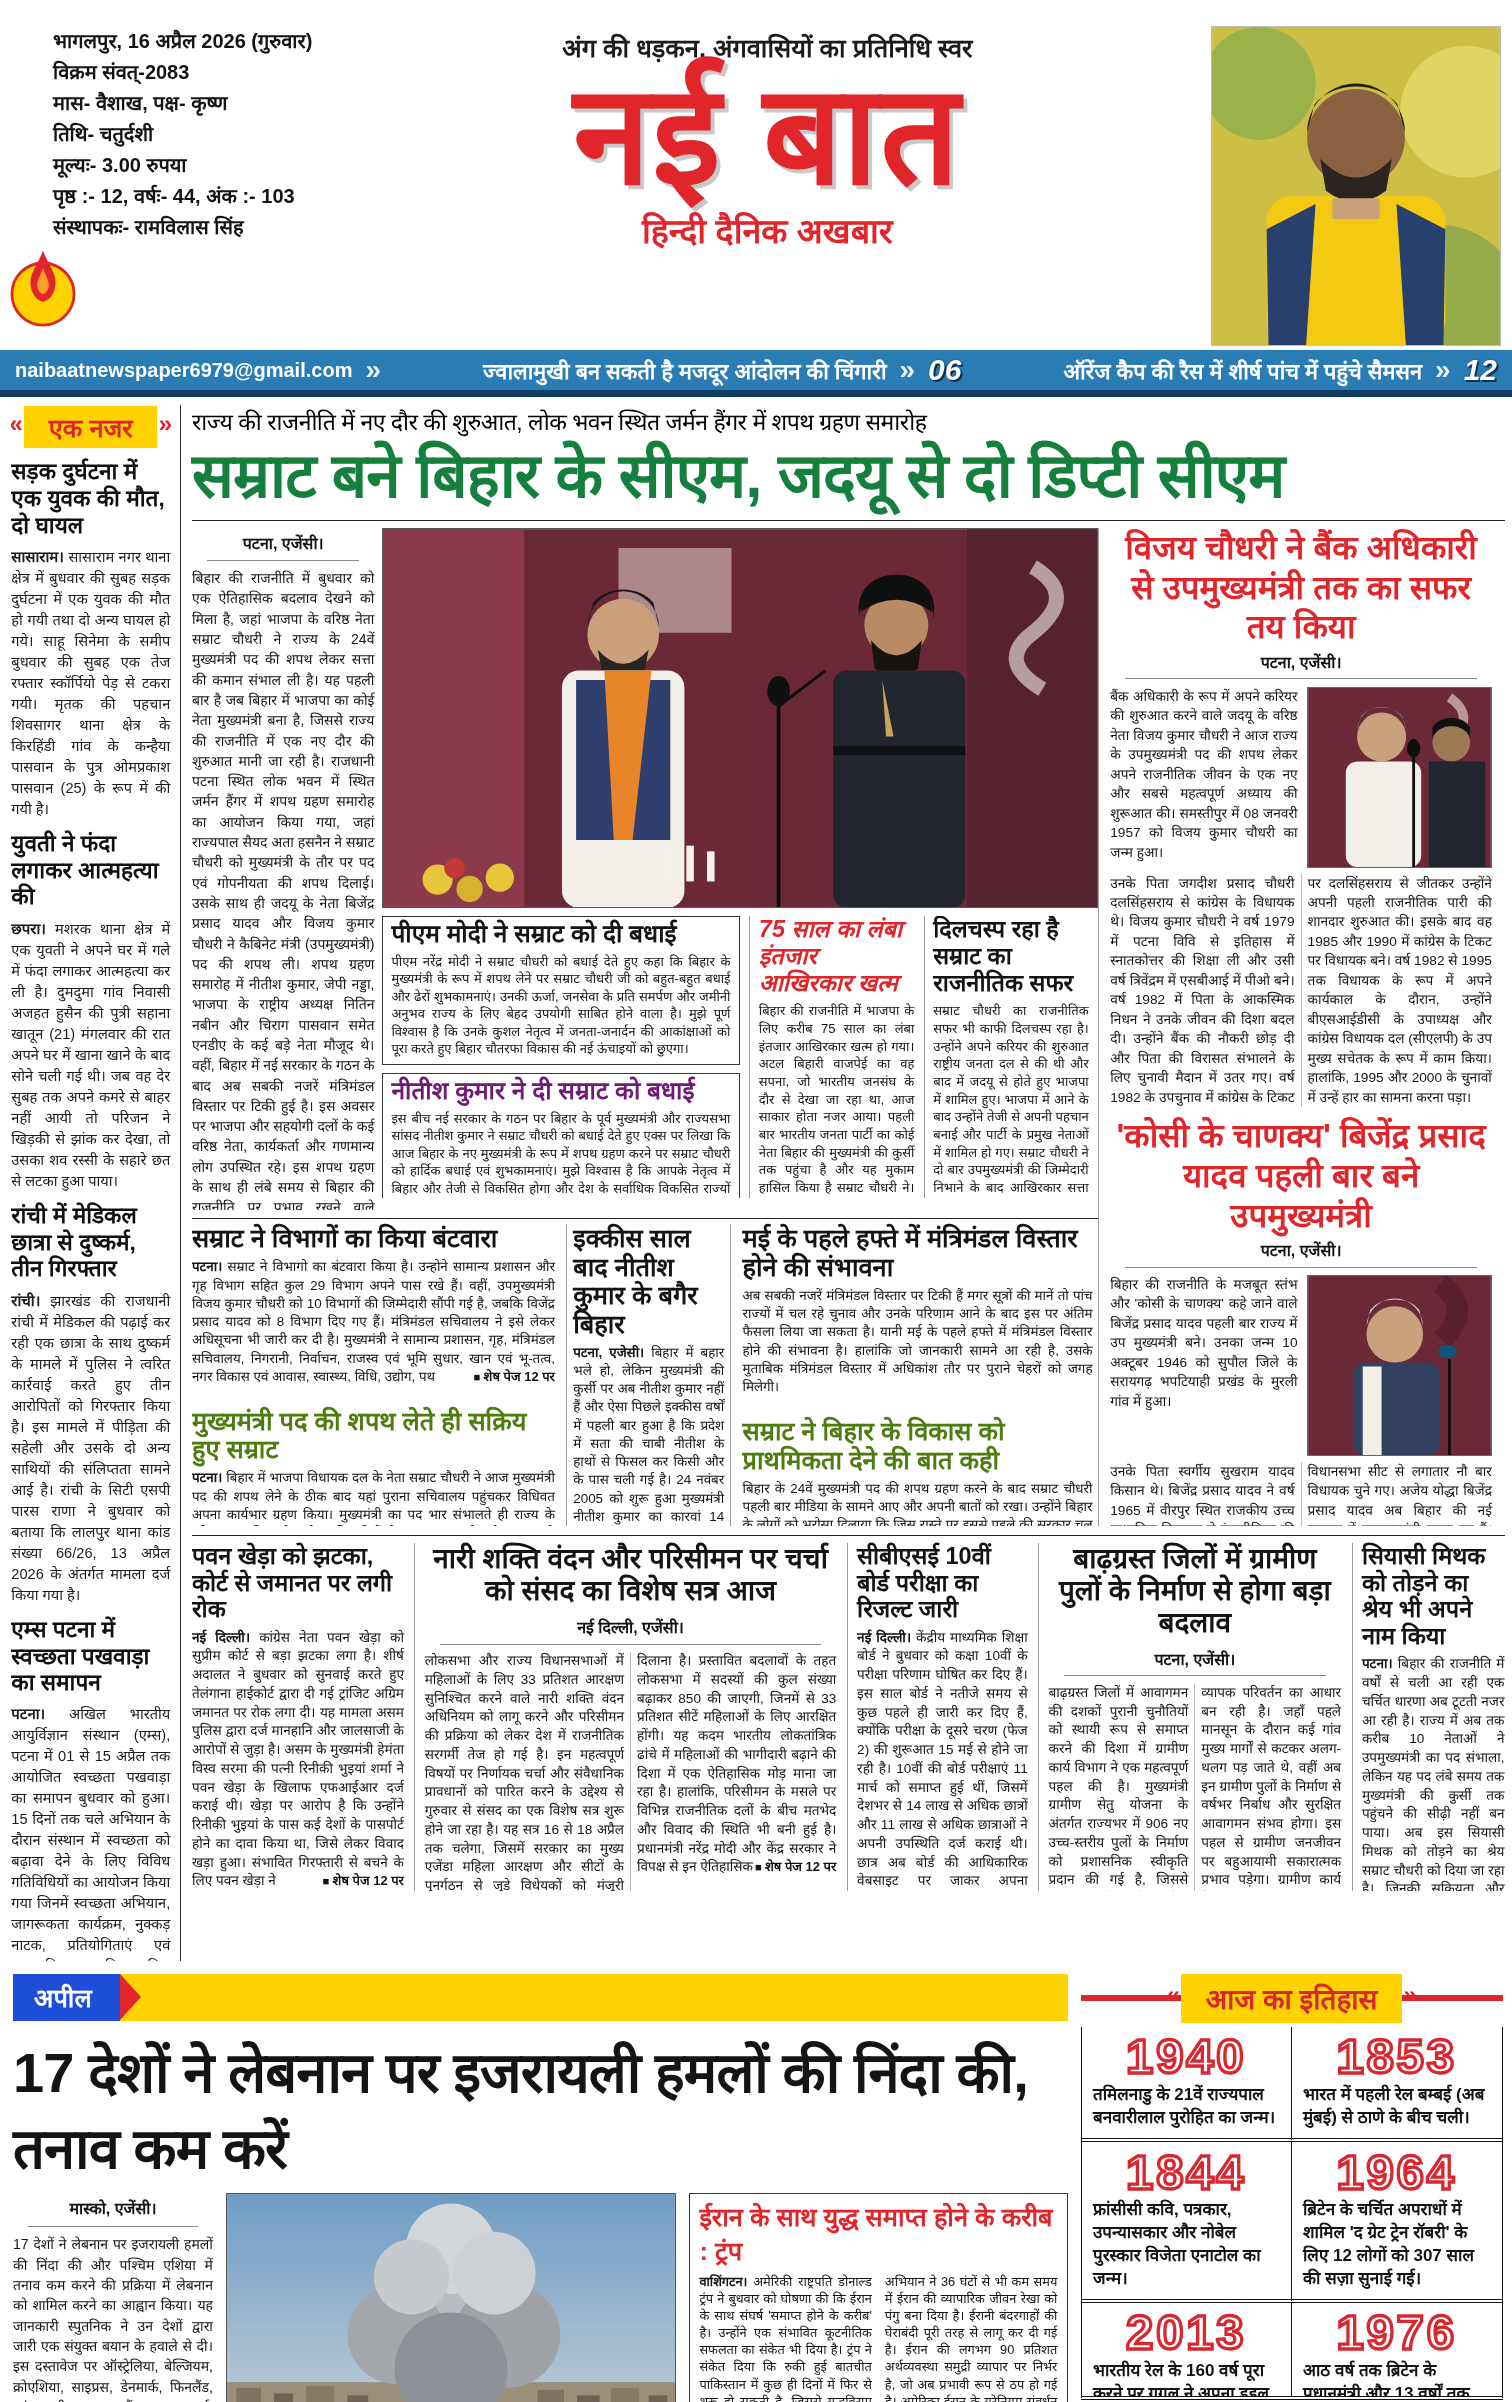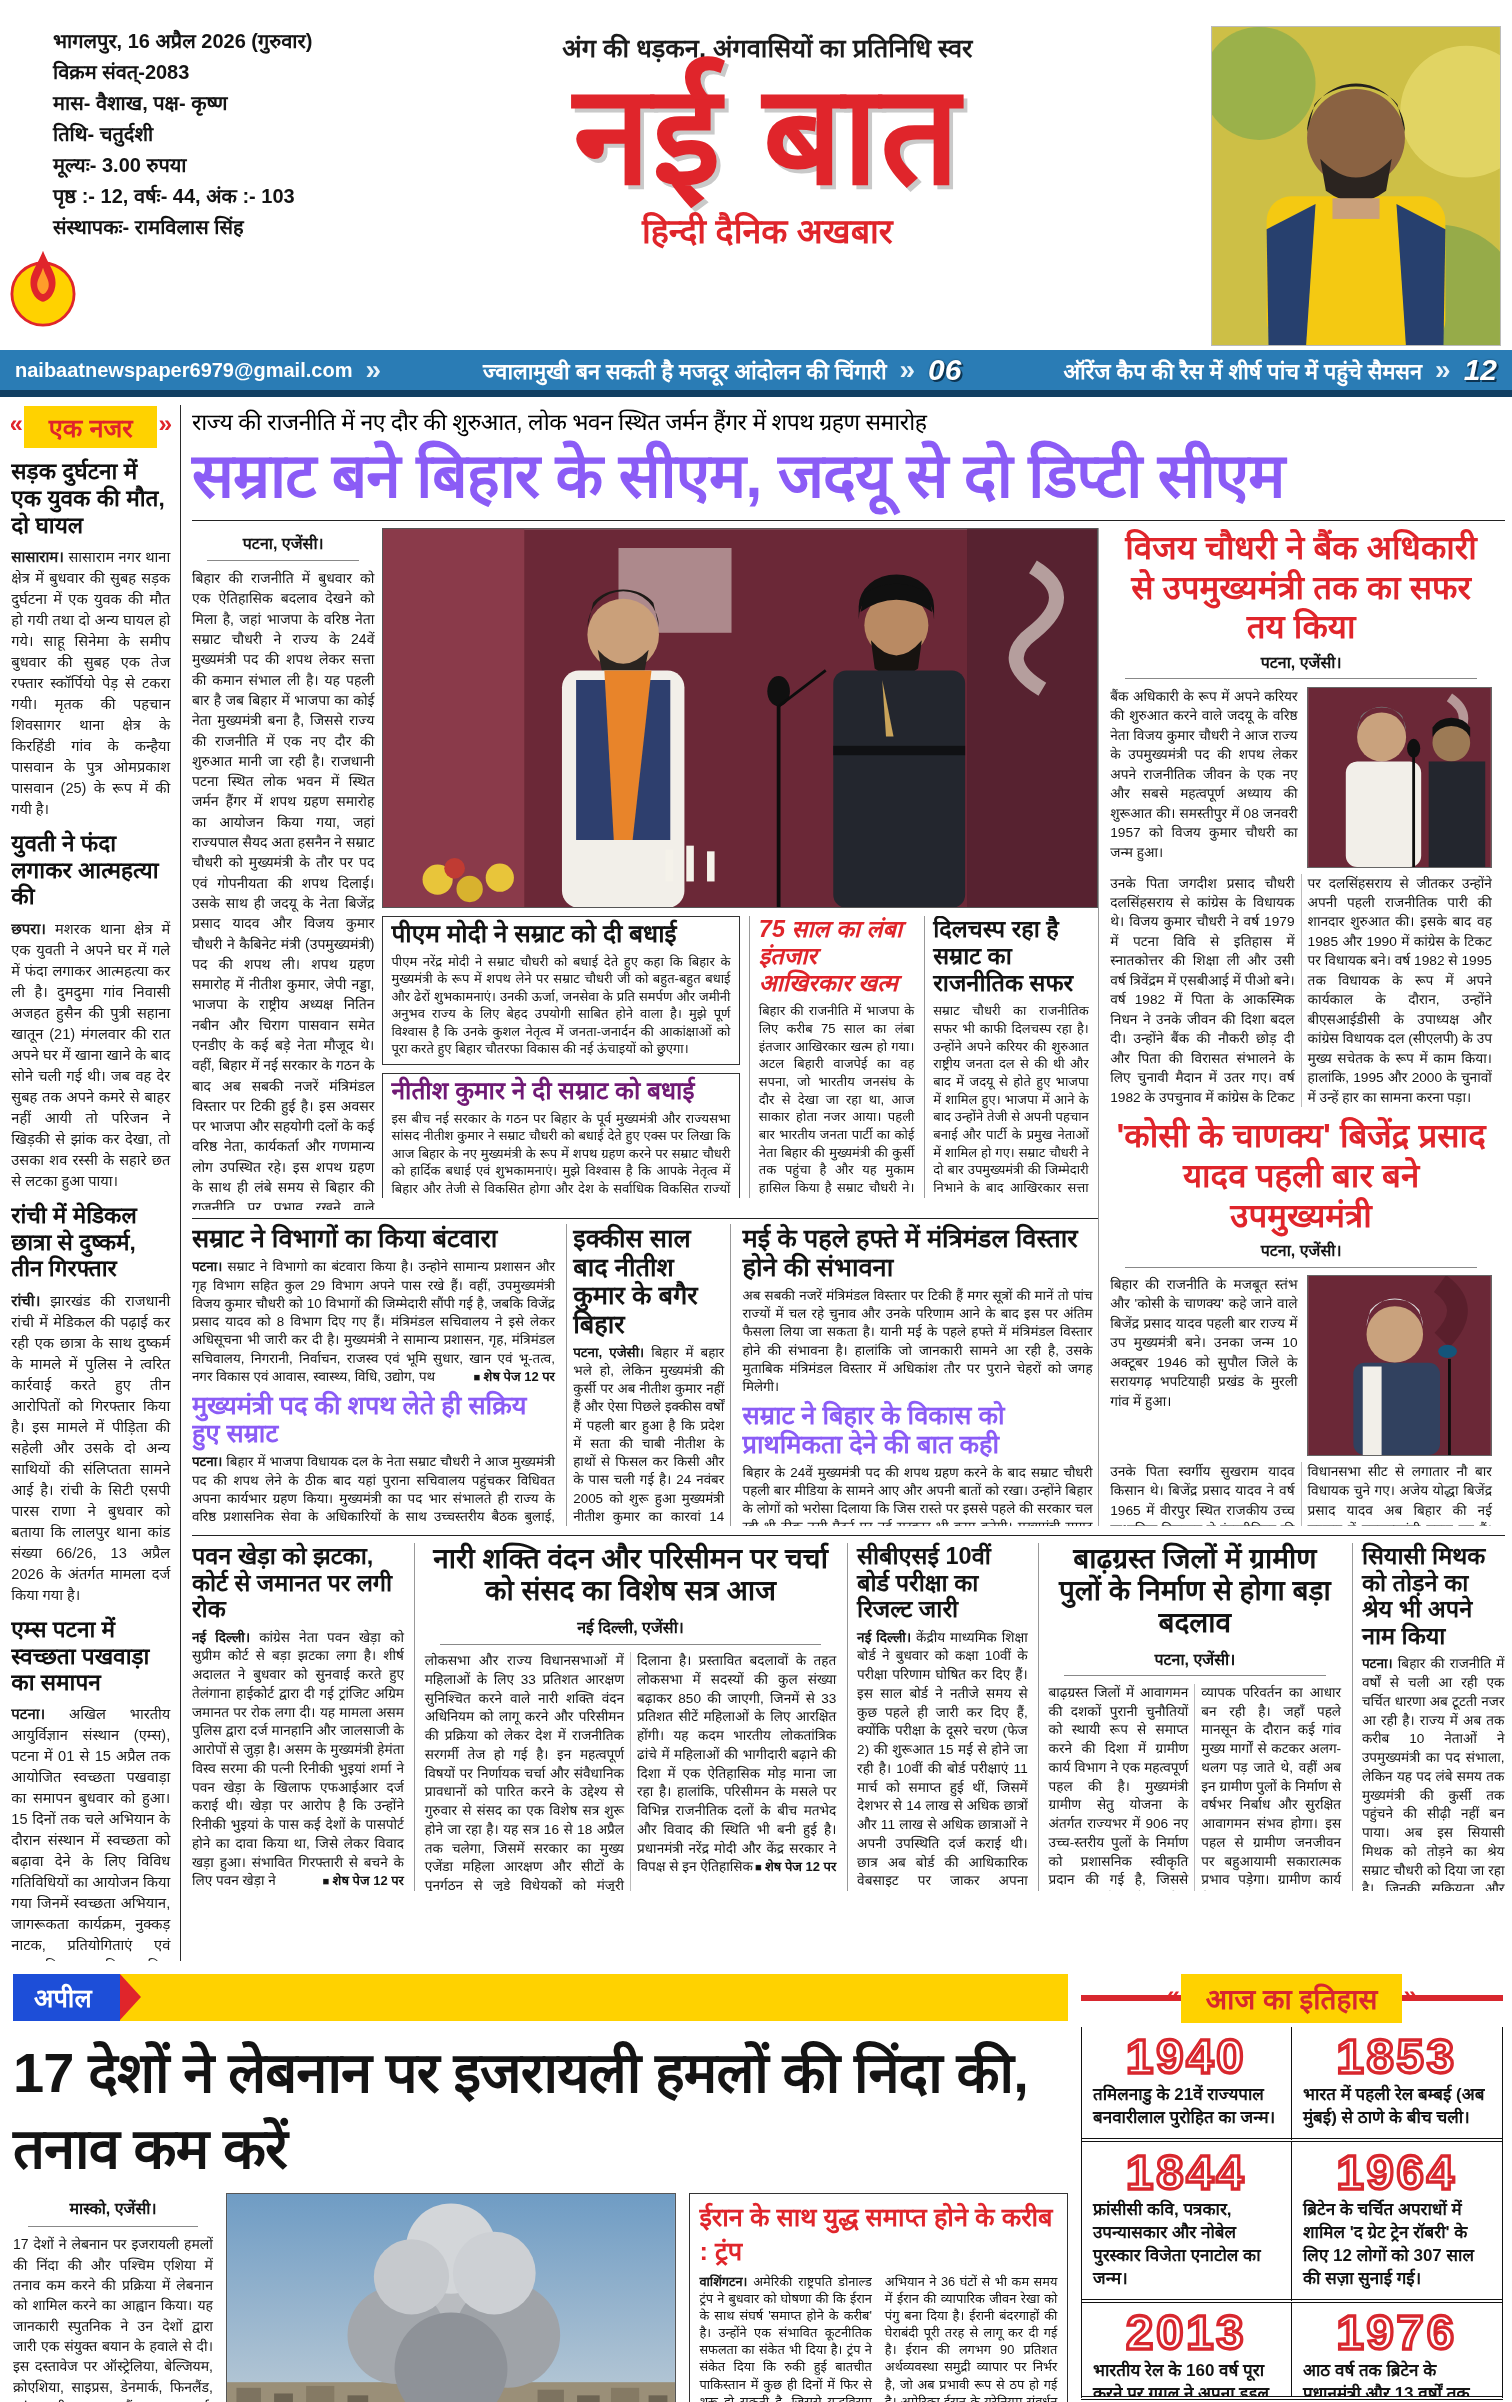--- a/index.html
+++ b/index.html
@@ -35,21 +35,21 @@
   .ribbon{ position:relative; background:#ffd200; color:#e0252b; text-align:center;
            font-size:25.4px; font-weight:800; padding:3.8px 0; margin:1.9px 13px 7.5px; }
   .rib-arrow{ position:absolute; top:3.8px; font-size:24.5px; color:#e0252b; font-weight:800; }
   .rib-arrow.l{ left:-15px; } .rib-arrow.r{ right:-15px; }
   .rail-story h3{ font-size:22.6px; line-height:1.18; margin:11.3px 0 6.6px; color:#111; }
   .rail-body{ font-size:14.6px; line-height:1.44; text-align:justify; color:#1b1b1b; }
   .rail-body b{ font-size:15px; }
 
   .main{ flex:1; padding-left:11.3px; }
   .kicker{ font-size:23px; font-weight:400; color:#000000; letter-spacing:-0.5px; }
-  .headline{ font-size:62px; font-weight:800; color:#8b5cf6; letter-spacing:-0.9px;
+  .headline{ font-size:62px; font-weight:800; color:#15803d; letter-spacing:-0.9px;
              line-height:1.04; margin:7.5px 0 11.3px; }
 
   .row1{ display:flex; border-top:1.9px solid #222; padding-top:7.5px; height:1006px; overflow:hidden; }
   .left-part{ width:906px; }
   .lead-grid{ display:flex; height:682px; overflow:hidden; }
   .lead-col{ width:190px; padding-right:7.5px; }
   .dateline{ text-align:center; font-size:16px; font-weight:800; padding:3.8px 0 5.6px;
              border-bottom:0.9px solid #888; margin:0 15px 7.5px; }
   .lead-body{ font-size:14px; line-height:1.45; text-align:justify; }
   .mid-zone{ width:716px; }
@@ -70,21 +70,21 @@
   .dep-row{ display:flex; gap:9.4px; margin-top:3.8px; }
   .dep-text{ flex:1; font-size:13.7px; line-height:1.42; text-align:justify; }
   .dep-photo{ width:185px; height:181px; border:0.9px solid #666; overflow:hidden; flex:none; }
   .dep-body2{ column-count:2; column-gap:13px; column-rule:0.9px solid #bbb;
               font-size:13.7px; line-height:1.42; text-align:justify; margin-top:5.6px; }
   .dep2{ margin-top:9.4px; }
 
   .middle-band{ display:flex; gap:11.3px; border-top:1.9px solid #222; margin-top:7.5px;
                 padding-top:5.6px; height:309px; overflow:hidden; }
   .mb-col h3{ font-size:25.4px; line-height:1.12; margin-bottom:5.6px; }
-  .mb-col h3.red{ color:#8b5cf6; margin-top:5px; }
+  .mb-col h3.red{ color:#4d7c0f; margin-top:21px; }
   .mb-body{ font-size:13.4px; line-height:1.36; text-align:justify; }
   .mb1{ width:363px; } .mb2{ width:165px; border-left:0.9px solid #999; border-right:0.9px solid #999; padding:0 6px; }
   .mb3{ width:350px; }
 
   .lower-band{ display:flex; gap:10.4px; border-top:1.9px solid #222; margin-top:9.4px;
                padding-top:6.6px; height:356px; overflow:hidden; }
   .lb-col h3{ font-size:23.5px; line-height:1.14; margin-bottom:5.6px; }
   .lb-col{ border-left:0.9px solid #999; padding-left:9.4px; }
   .lb-col:first-child{ border-left:none; padding-left:0; }
   .lb-body{ font-size:13.6px; line-height:1.38; text-align:justify; }

